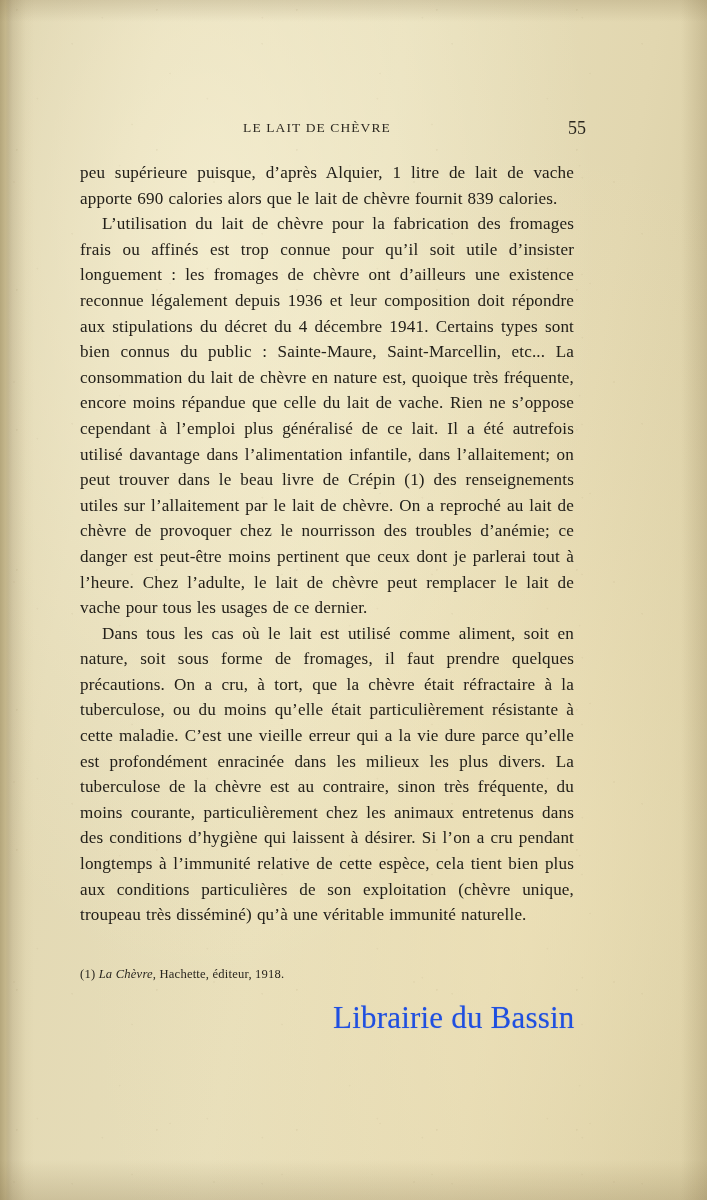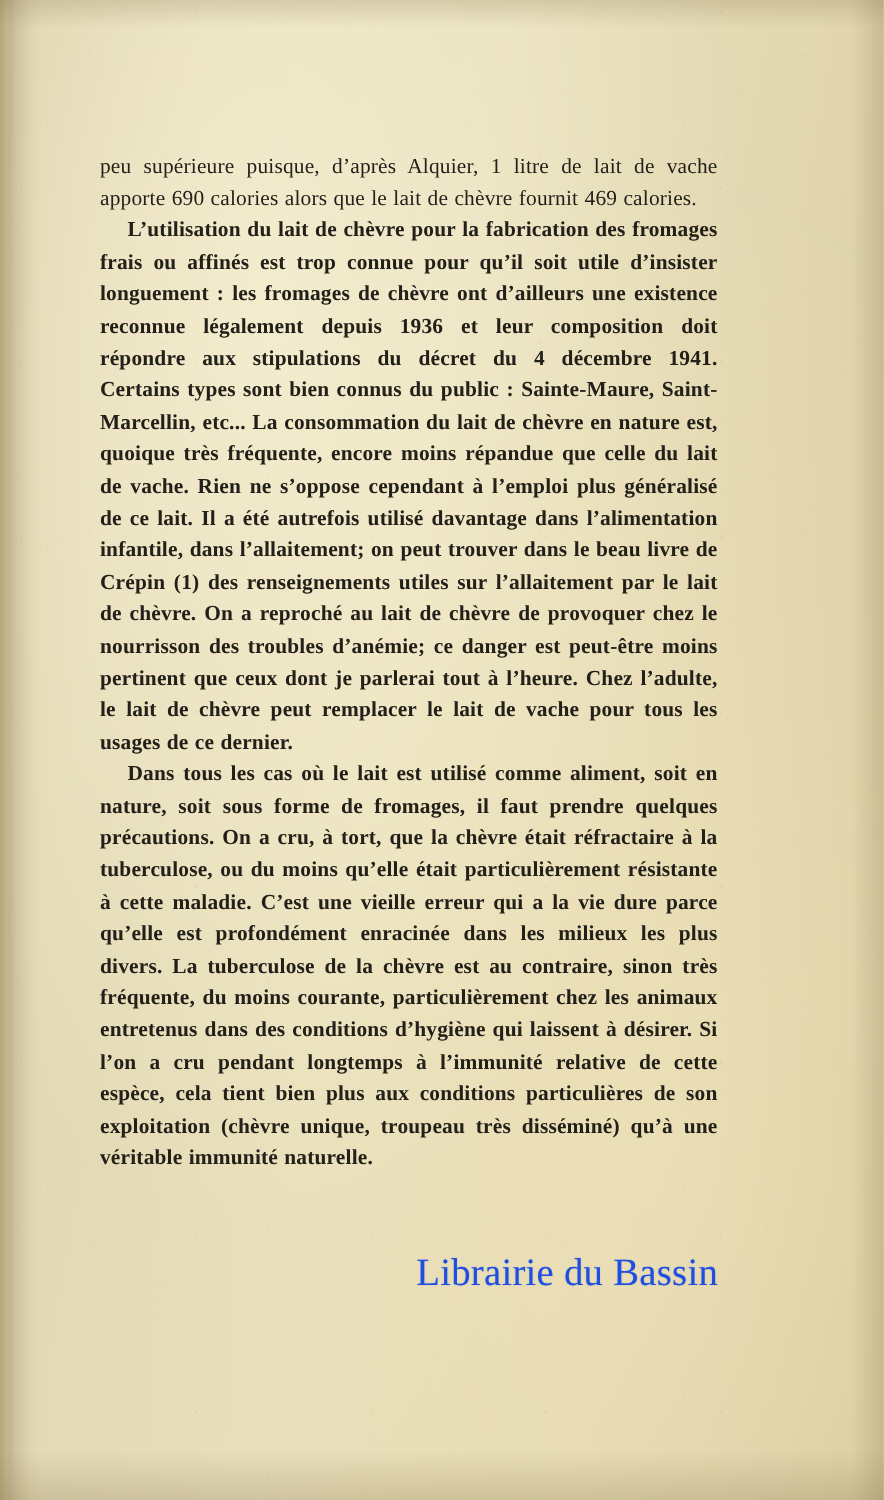--- a/index.html
+++ b/index.html
@@ -114,21 +114,20 @@
     font-size: 17.1px;
     line-height: 25.6px;
     color: #23201a;
     text-align: justify;
     text-justify: inter-word;
     letter-spacing: 0.15px;
     word-spacing: 0.6px;
   }
   .body-text p.indent {
     text-indent: 22px;
-    font-weight: bold;
   }
   .body-text p + p {
     margin-top: 0;
   }
   .footnote {
     margin-top: 38px;
     font-size: 12.6px;
     line-height: 17px;
     color: #2a261f;
     letter-spacing: 0.2px;
@@ -156,25 +155,33 @@
 
   <div class="gutter-left"></div>
   <div class="gutter-left-edge"></div>
   <div class="edge-right"></div>
   <div class="edge-top"></div>
   <div class="edge-bottom"></div>
   <div class="grain"></div>
 
   <div class="content">
 
+    <div class="running-head">
+      <div class="running-title">LE LAIT DE CHÈVRE</div>
+      <div class="folio">55</div>
+    </div>
 
     <div class="body-text">
-      <p>peu supérieure puisque, d’après Alquier, 1 litre de lait de vache apporte 690 calories alors que le lait de chèvre fournit 469 calories.</p>
+      <p>peu supérieure puisque, d’après Alquier, 1 litre de lait de vache apporte 690 calories alors que le lait de chèvre fournit 839 calories.</p>
       <p class="indent">L’utilisation du lait de chèvre pour la fabrication des fromages frais ou affinés est trop connue pour qu’il soit utile d’insister longuement : les fromages de chèvre ont d’ailleurs une existence reconnue légalement depuis 1936 et leur composition doit répondre aux stipulations du décret du 4 décembre 1941. Certains types sont bien connus du public : Sainte-Maure, Saint-Marcellin, etc... La consommation du lait de chèvre en nature est, quoique très fréquente, encore moins répandue que celle du lait de vache. Rien ne s’oppose cependant à l’emploi plus généralisé de ce lait. Il a été autrefois utilisé davantage dans l’alimentation infantile, dans l’allaitement; on peut trouver dans le beau livre de Crépin (1) des renseignements utiles sur l’allaitement par le lait de chèvre. On a reproché au lait de chèvre de provoquer chez le nourrisson des troubles d’anémie; ce danger est peut-être moins pertinent que ceux dont je parlerai tout à l’heure. Chez l’adulte, le lait de chèvre peut remplacer le lait de vache pour tous les usages de ce dernier.</p>
       <p class="indent">Dans tous les cas où le lait est utilisé comme aliment, soit en nature, soit sous forme de fromages, il faut prendre quelques précautions. On a cru, à tort, que la chèvre était réfractaire à la tuberculose, ou du moins qu’elle était particulièrement résistante à cette maladie. C’est une vieille erreur qui a la vie dure parce qu’elle est profondément enracinée dans les milieux les plus divers. La tuberculose de la chèvre est au contraire, sinon très fréquente, du moins courante, particulièrement chez les animaux entretenus dans des conditions d’hygiène qui laissent à désirer. Si l’on a cru pendant longtemps à l’immunité relative de cette espèce, cela tient bien plus aux conditions particulières de son exploitation (chèvre unique, troupeau très disséminé) qu’à une véritable immunité naturelle.</p>
     </div>
 
+    <div class="footnote">
+      <span>(1)</span>
+      <span class="it">La Chèvre</span><span>, Hachette, éditeur, 1918.</span>
+    </div>
 
   </div>
 
   <div class="watermark">Librairie du Bassin</div>
 
 </div>
 
 </body></html>

